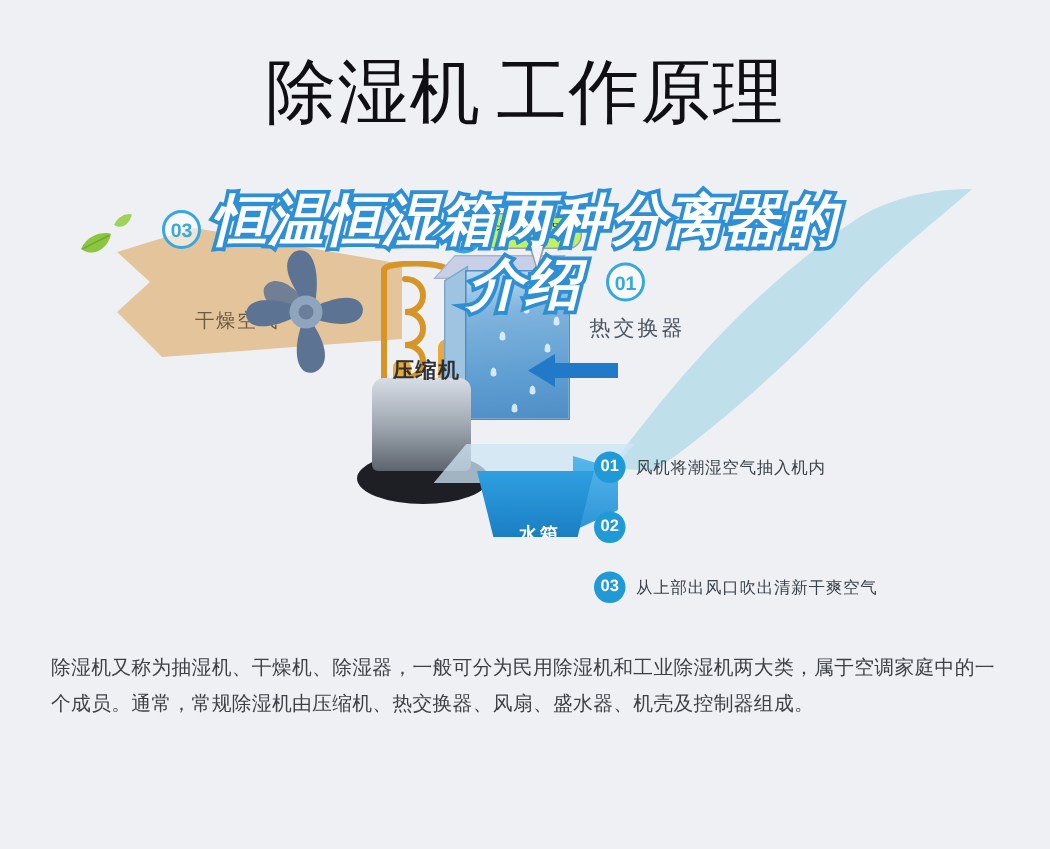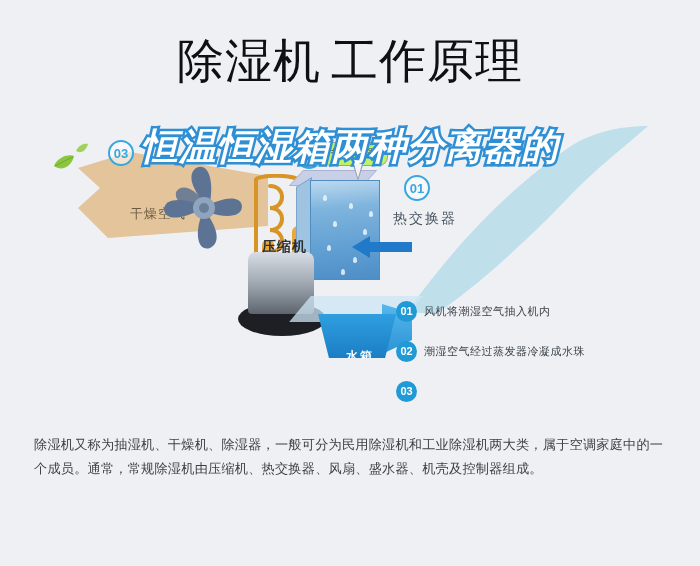--- a/index.html
+++ b/index.html
@@ -451,28 +451,29 @@
     </div>
   </div>
 
   <div class="legend">
     <div class="legend-row">
       <div class="legend-badge">01</div>
       <div class="legend-text">风机将潮湿空气抽入机内</div>
     </div>
     <div class="legend-row">
       <div class="legend-badge">02</div>
-      <div class="legend-text">潮湿空气经过蒸发器冷凝成水珠</div>
     </div>
     <div class="legend-row">
       <div class="legend-badge">03</div>
+      <div class="legend-text">从上部出风口吹出清新干爽空气</div>
     </div>
   </div>
 
 </div>
 
 <div class="overlay">
   <div class="overlay-line">恒温恒湿箱两种分离器的</div>
+  <div class="overlay-line">介绍</div>
 </div>
 
 <div class="body-copy">
   <p class="para">除湿机又称为抽湿机、干燥机、除湿器，一般可分为民用除湿机和工业除湿机两大类，属于空调家庭中的一个成员。通常，常规除湿机由压缩机、热交换器、风扇、盛水器、机壳及控制器组成。</p>
 </div>
 
 </body></html>

